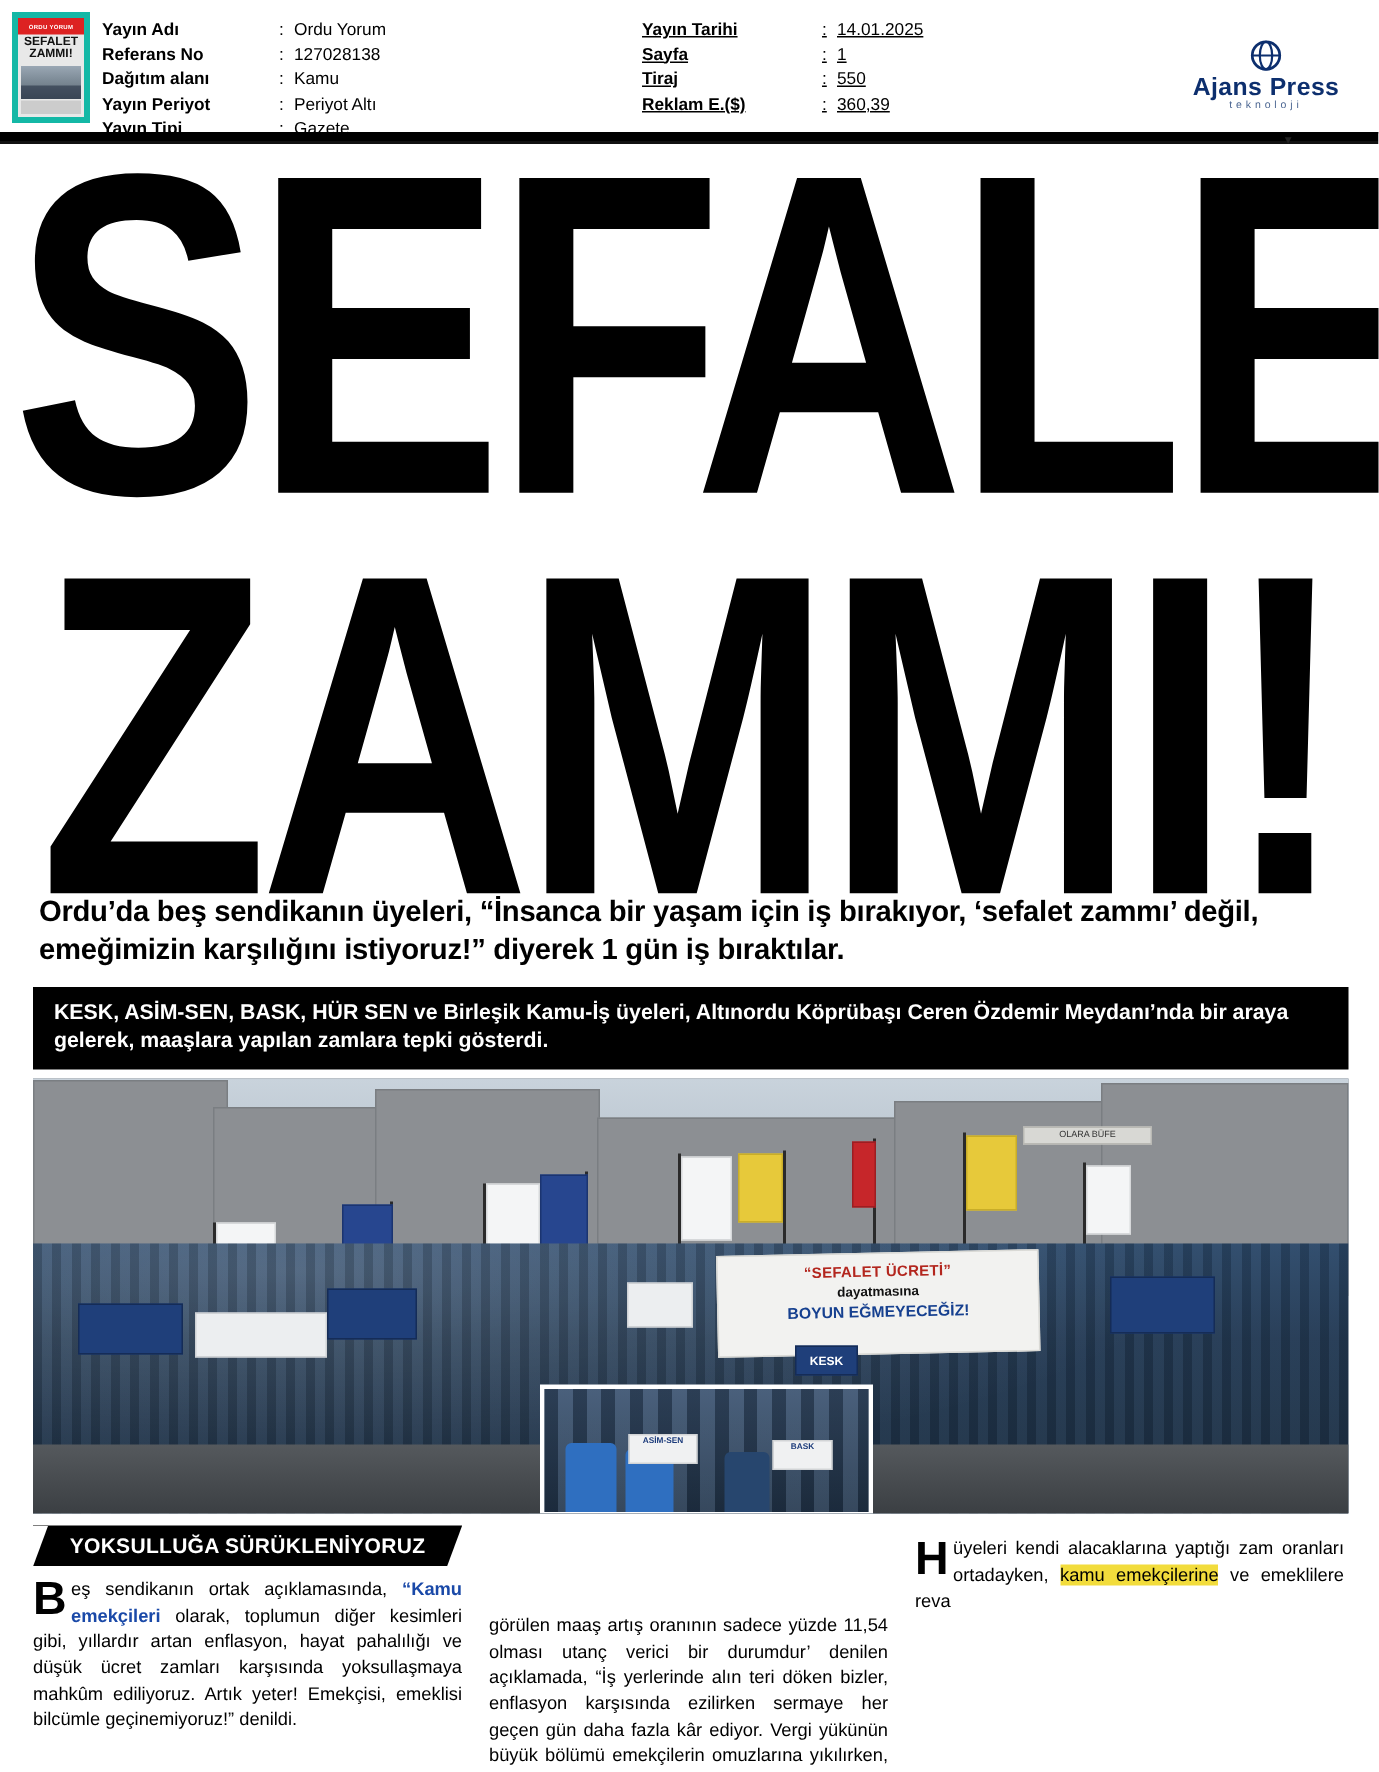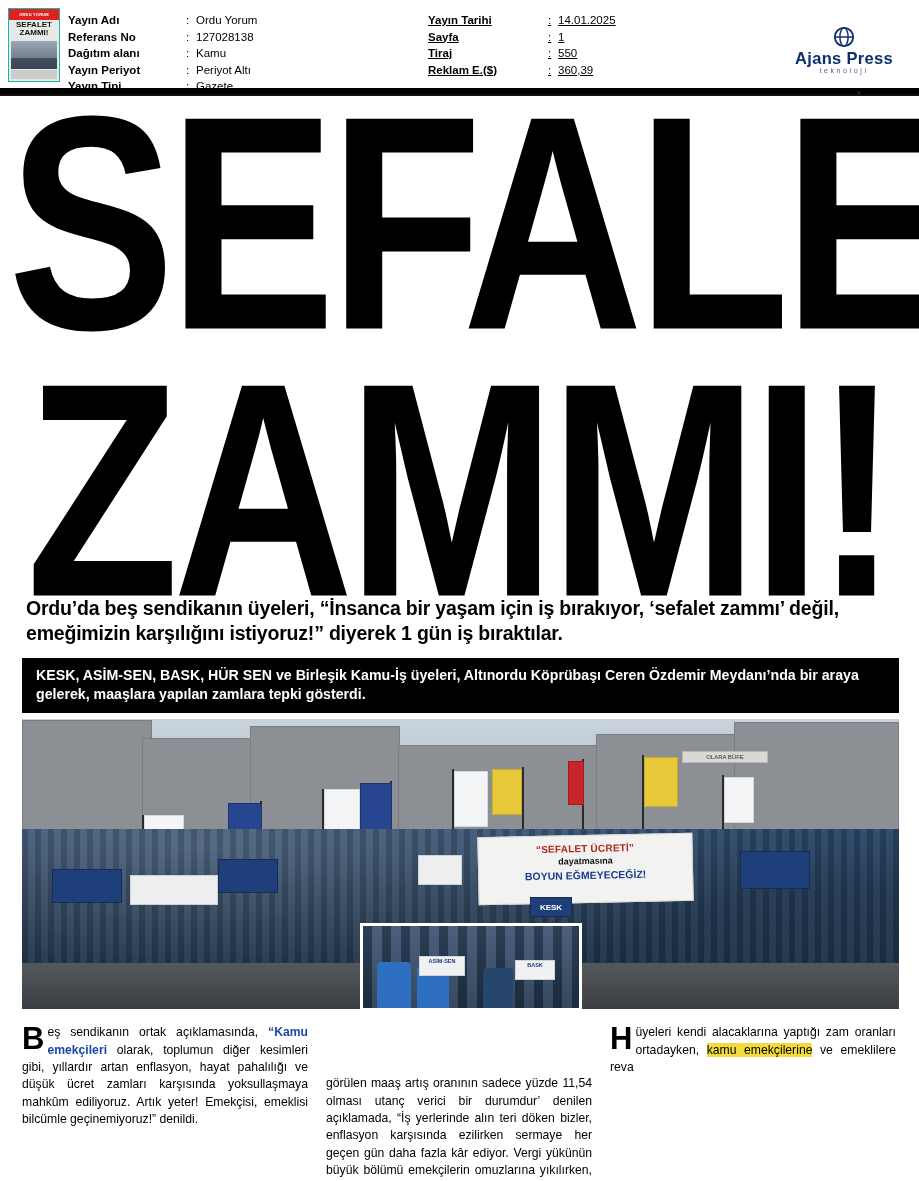--- a/index.html
+++ b/index.html
@@ -18,21 +18,21 @@
     height: 88px;
     background: #ffffff;
     display: flex;
     align-items: flex-start;
     padding: 8px 10px 0 8px;
   }
   .thumb {
     width: 52px;
     height: 74px;
     background: #e8e8e8;
-    border: 1px solid #14b8a6;
+    border: 4px solid #14b8a6;
     position: relative;
     overflow: hidden;
     flex: 0 0 auto;
   }
   .thumb .t-top {
     height: 11px;
     background: #d22;
     color: #fff;
     font-size: 4px;
     font-weight: bold;
@@ -497,20 +497,21 @@
     <div class="vest" style="left:54px; bottom:0; width:32px; height:42px;"></div>
     <div class="vest" style="left:120px; bottom:0; width:30px; height:40px; background:#27466e;"></div>
     <div class="plac" style="left:56px; top:30px; width:46px; height:20px;">ASİM-SEN</div>
     <div class="plac" style="left:152px; top:34px; width:40px; height:20px;">BASK</div>
   </div>
 </div>
 
 <div class="bottom">
 
   <div class="col left">
+    <div class="kicker">YOKSULLUĞA SÜRÜKLENİYORUZ</div>
     <div class="body-text">
       <span class="drop">B</span><span>eş sendikanın ortak açıklamasında, </span><span class="hl-blue">“Kamu emekçileri</span><span> olarak, toplumun diğer kesimleri gibi, yıllardır artan enflasyon, hayat pahalılığı ve düşük ücret zamları karşısında yoksullaşmaya mahkûm ediliyoruz. Artık yeter! Emekçisi, emeklisi bilcümle geçinemiyoruz!” denildi.</span>
     </div>
   </div>
 
   <div class="col mid">
     <div class="body-text mid">
       <span>görülen maaş artış oranının sadece yüzde 11,54 olması utanç verici bir durumdur’ denilen açıklamada, “İş yerlerinde alın teri döken bizler, enflasyon karşısında ezilirken sermaye her geçen gün daha fazla kâr ediyor. Vergi yükünün büyük bölümü emekçilerin omuzlarına yıkılırken, zenginlerin vergi borçları birer birer siliniyor.” ifadelerine yer verildi.</span>
       
     </div>

